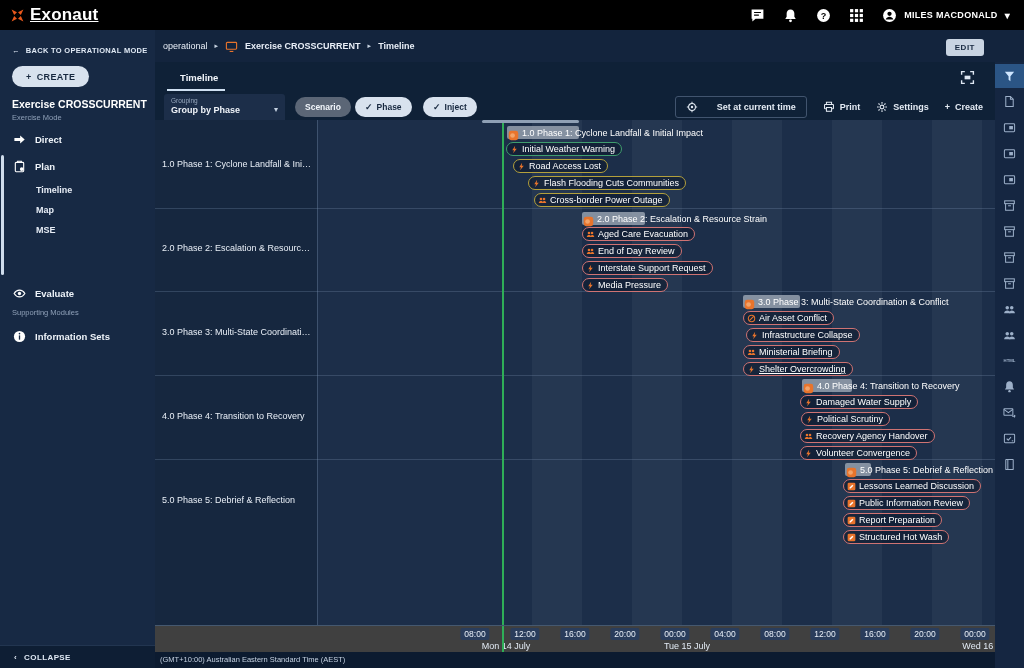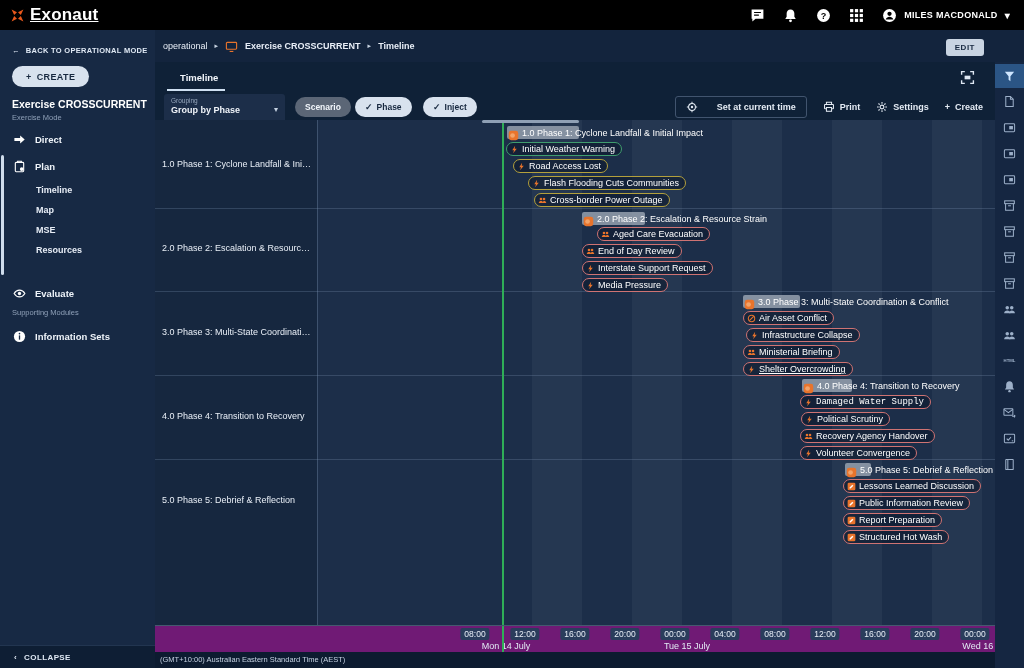--- a/index.html
+++ b/index.html
@@ -66,21 +66,21 @@
   #nowline { position:absolute; top:0; width:2px; height:505px; background:#2fae57; }
   #mini-scroll { position:absolute; top:0; height:3px; background:#8fa0b5; border-radius:2px; }
   .phasebar { position:absolute; height:13px; display:flex; align-items:center; gap:3px; cursor:pointer; }
   .phasebar .gray { position:absolute; left:0; top:0; height:13px; background:rgba(160,170,183,.78); border-radius:2px; }
   .phasebar .pi { position:relative; width:11px; height:11px; margin-left:1px; }
   .phasebar .pt { position:relative; color:#fff; font-size:9px; white-space:nowrap; }
   .pill { position:absolute; height:14px; display:flex; align-items:center; gap:3px; padding:0 6px 0 3px; border-radius:8px; background:rgba(12,24,42,.55); color:#fff; font-size:9px; white-space:nowrap; cursor:pointer; }
   .pill svg { width:9px; height:9px; }
 
   
-  #axis { left:155px; top:625px; width:840px; height:27px; background:#701a75; border-top:1px solid #45586f; }
+  #axis { left:155px; top:625px; width:840px; height:27px; background:#404040; border-top:1px solid #45586f; }
   .tlabel { position:absolute; top:2px; transform:translateX(-50%); background:#2a3d5c; color:#e9eff7; font-size:8.5px; padding:1px 4px; border-radius:2px; }
   .dlabel { position:absolute; top:15px; transform:translateX(-50%); color:#e2eaf4; font-size:9px; white-space:nowrap; }
   #axis-nowline { position:absolute; top:0; width:2px; height:27px; background:#2fae57; }
 
   
   #footer { left:155px; top:652px; width:840px; height:16px; background:#0c1b30; }
   #tz { position:absolute; left:5px; top:3px; color:#c5d1e1; font-size:7.5px; }
 
   
   #rail { left:995px; top:62px; width:29px; height:606px; background:#152641; }
@@ -184,23 +184,20 @@
       <span>Plan</span>
     </div>
     <div class="sb-sub" style="top:150px">
         <span>Timeline</span>
       </div>
     <div class="sb-sub" style="top:170px">
         <span>Map</span>
       </div>
     <div class="sb-sub" style="top:190px">
         <span>MSE</span>
-      </div>
-    <div class="sb-sub" style="top:210px">
-        <span>Resources</span>
       </div>
 
     <div class="sb-item" style="top:252px">
       <span class="sb-icon">
         <svg viewBox="0 0 14 14">
             <path d="M1.2 7S3.3 3.4 7 3.4 12.8 7 12.8 7 10.7 10.6 7 10.6 1.2 7 1.2 7z" fill="none" stroke="#fff" stroke-width="1.2"></path>
             <circle cx="7" cy="7" r="1.8" fill="#fff"></circle>
           </svg>
       </span>
       <span>Evaluate</span>
@@ -368,21 +365,21 @@
           <span>Cross-border Power Outage</span>
         </div>
         <div class="phasebar" style="left: 427px; top: 92px;">
           <span class="gray" style="width:63px"></span>
           <span class="pi"><svg viewBox="0 0 14 14">
               <rect x="1" y="1" width="12" height="12" rx="3" fill="#e8742c"></rect>
               <circle cx="5.8" cy="7" r="3" fill="#f2a46a"></circle>
             </svg></span>
           <span class="pt">2.0 Phase 2: Escalation &amp; Resource Strain</span>
         </div>
-        <div class="pill" style="left: 442px; top: 107px; border: 1px solid rgb(207, 115, 115);">
+        <div class="pill" style="left: 427px; top: 107px; border: 1px solid rgb(207, 115, 115);">
           <span style="display:inline-flex">
             <svg viewBox="0 0 14 14" fill="#e8742c">
               <circle cx="4.6" cy="4.8" r="2"></circle>
               <circle cx="9.4" cy="4.8" r="2"></circle>
               <path d="M1.2 11c0-2.2 1.6-3.2 3.4-3.2S8 8.8 8 11z"></path>
               <path d="M6.6 11c.2-1.6 1.3-3.2 2.8-3.2 1.8 0 3.4 1 3.4 3.2z"></path>
             </svg>
           </span>
           <span>Aged Care Evacuation</span>
         </div>
@@ -458,21 +455,21 @@
           <span>Shelter Overcrowding</span>
         </div>
         <div class="phasebar" style="left: 647px; top: 259px;">
           <span class="gray" style="width:50px"></span>
           <span class="pi"><svg viewBox="0 0 14 14">
               <rect x="1" y="1" width="12" height="12" rx="3" fill="#e8742c"></rect>
               <circle cx="5.8" cy="7" r="3" fill="#f2a46a"></circle>
             </svg></span>
           <span class="pt">4.0 Phase 4: Transition to Recovery</span>
         </div>
-        <div class="pill" style="left: 645px; top: 275px; border: 1px solid rgb(207, 115, 115); font-family: Liberation Mono, monospace;">
+        <div class="pill" style="left: 645px; top: 275px; border: 1px solid rgb(207, 115, 115);">
           <span style="display:inline-flex">
             <svg viewBox="0 0 14 14">
               <path d="M8 1L3.5 8h2.8L4.8 13 10.5 6H7.3z" fill="#e8742c"></path>
             </svg>
           </span>
           <span>Damaged Water Supply</span>
         </div>
         <div class="pill" style="left: 646px; top: 292px; border: 1px solid rgb(207, 115, 115);">
           <span style="display:inline-flex">
             <svg viewBox="0 0 14 14">

